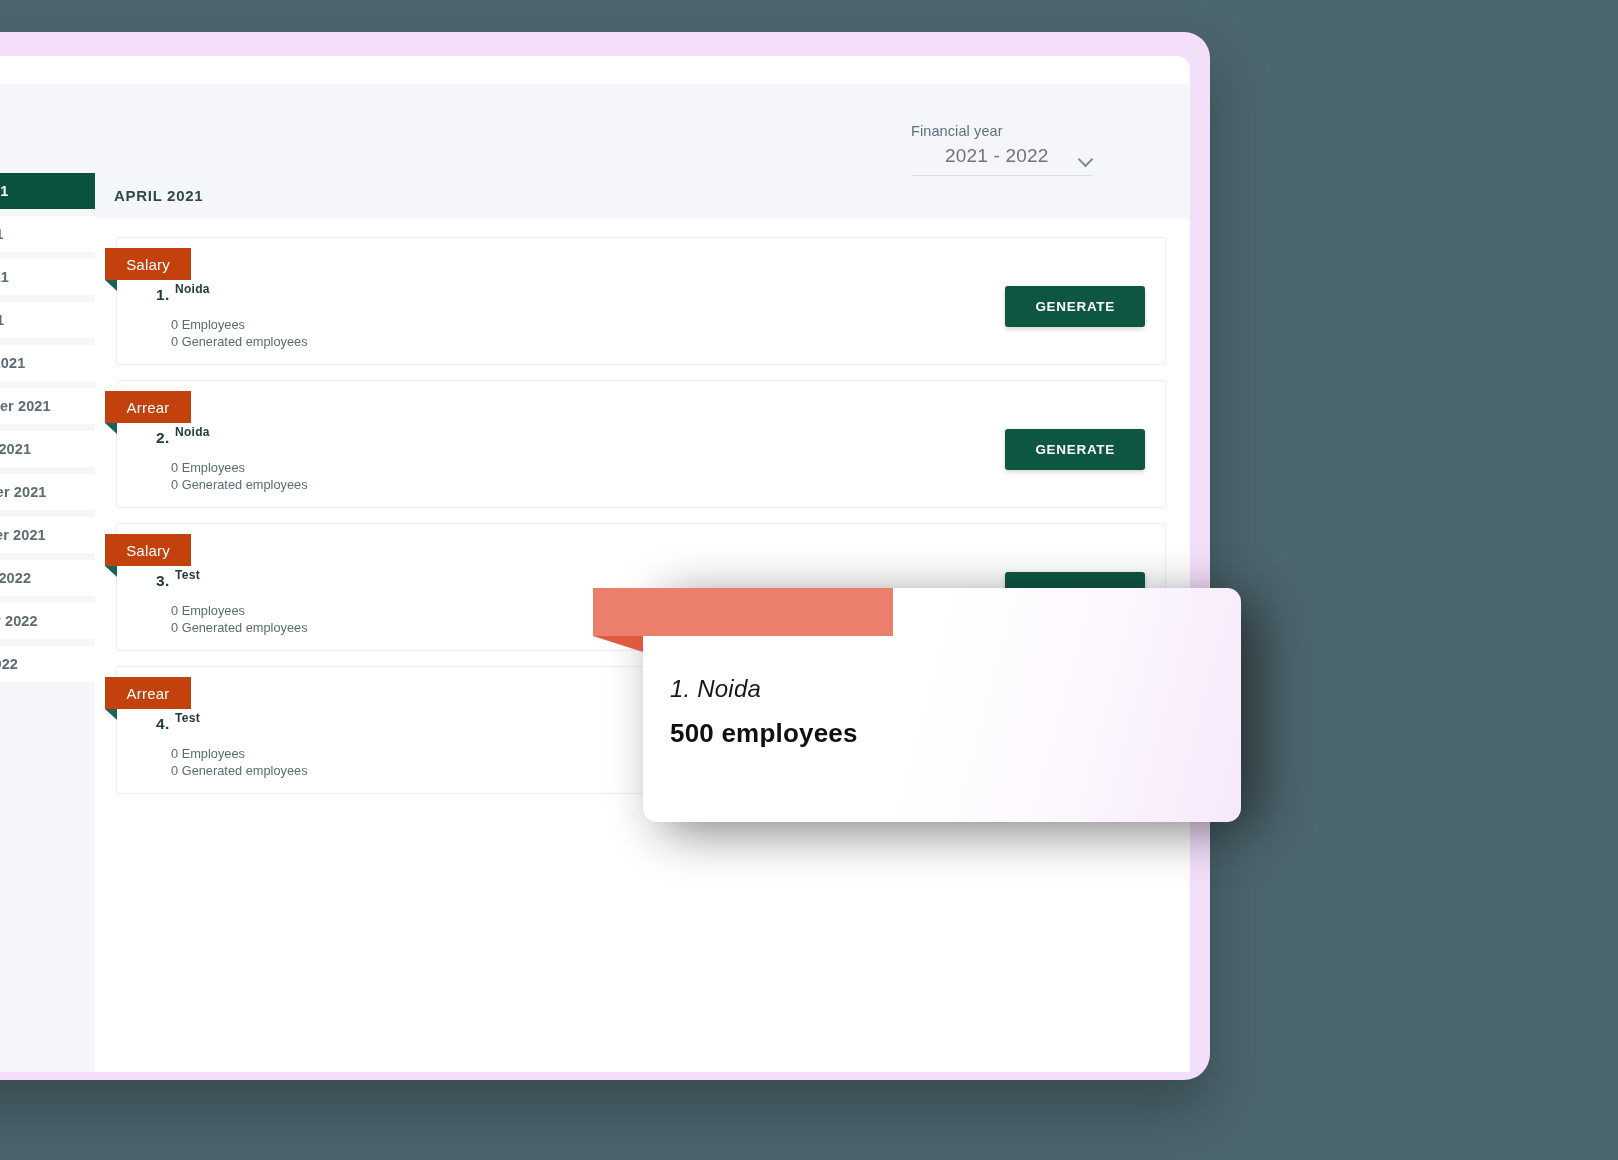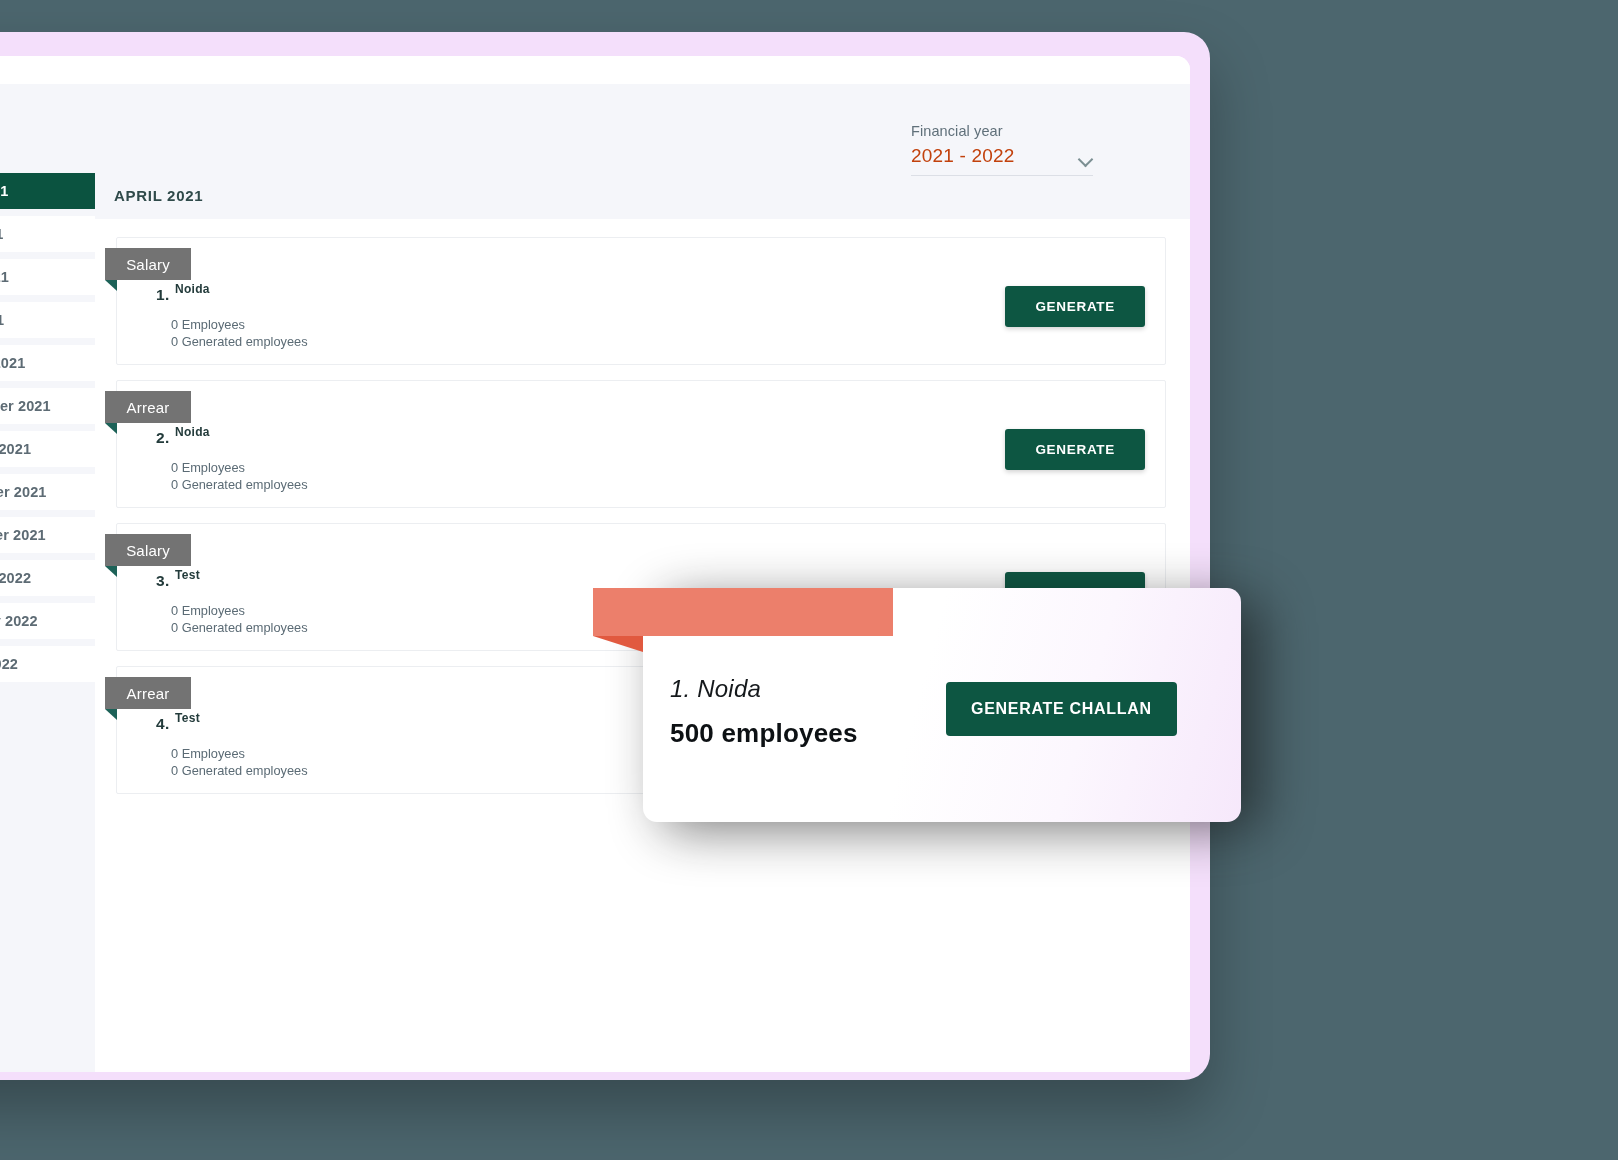--- a/index.html
+++ b/index.html
@@ -103,22 +103,23 @@
   .fy-control {
     display: flex;
     align-items: flex-end;
     justify-content: space-between;
     border-bottom: 1px solid #dcdfe6;
     padding-bottom: 8px;
     cursor: pointer;
   }
   .fy-value {
     font-size: 19px;
-    color: #c2410c;
+    color: #737373;
     letter-spacing: .2px;
+    margin-left: 34px;
   }
   .chev {
     width: 14px;
     height: 9px;
     position: relative;
     margin-bottom: 4px;
   }
   .chev::before {
     content: "";
     position: absolute;
@@ -161,21 +162,21 @@
   }
 
   
   .ribbon {
     position: absolute;
     left: -12px;
     top: 10px;
     height: 32px;
     min-width: 86px;
     padding: 0 18px;
-    background: #737373;
+    background: #c2410c;
     color: #ffffff;
     font-size: 15px;
     display: flex;
     align-items: center;
     justify-content: center;
     letter-spacing: .2px;
     z-index: 3;
   }
   .ribbon-fold {
     position: absolute;
@@ -427,14 +428,13 @@
     </div>
   </div>
 </div>
 
 <div class="popup-shadow"></div>
 <div class="popup">
   <div class="popup-ribbon"></div>
   <div class="popup-ribbon-fold"></div>
   <div class="popup-title">1. Noida</div>
   <div class="popup-sub">500 employees</div>
-  <button class="btn-challan">GENERATE CHALLAN</button>
 </div>
 
 </body></html>

